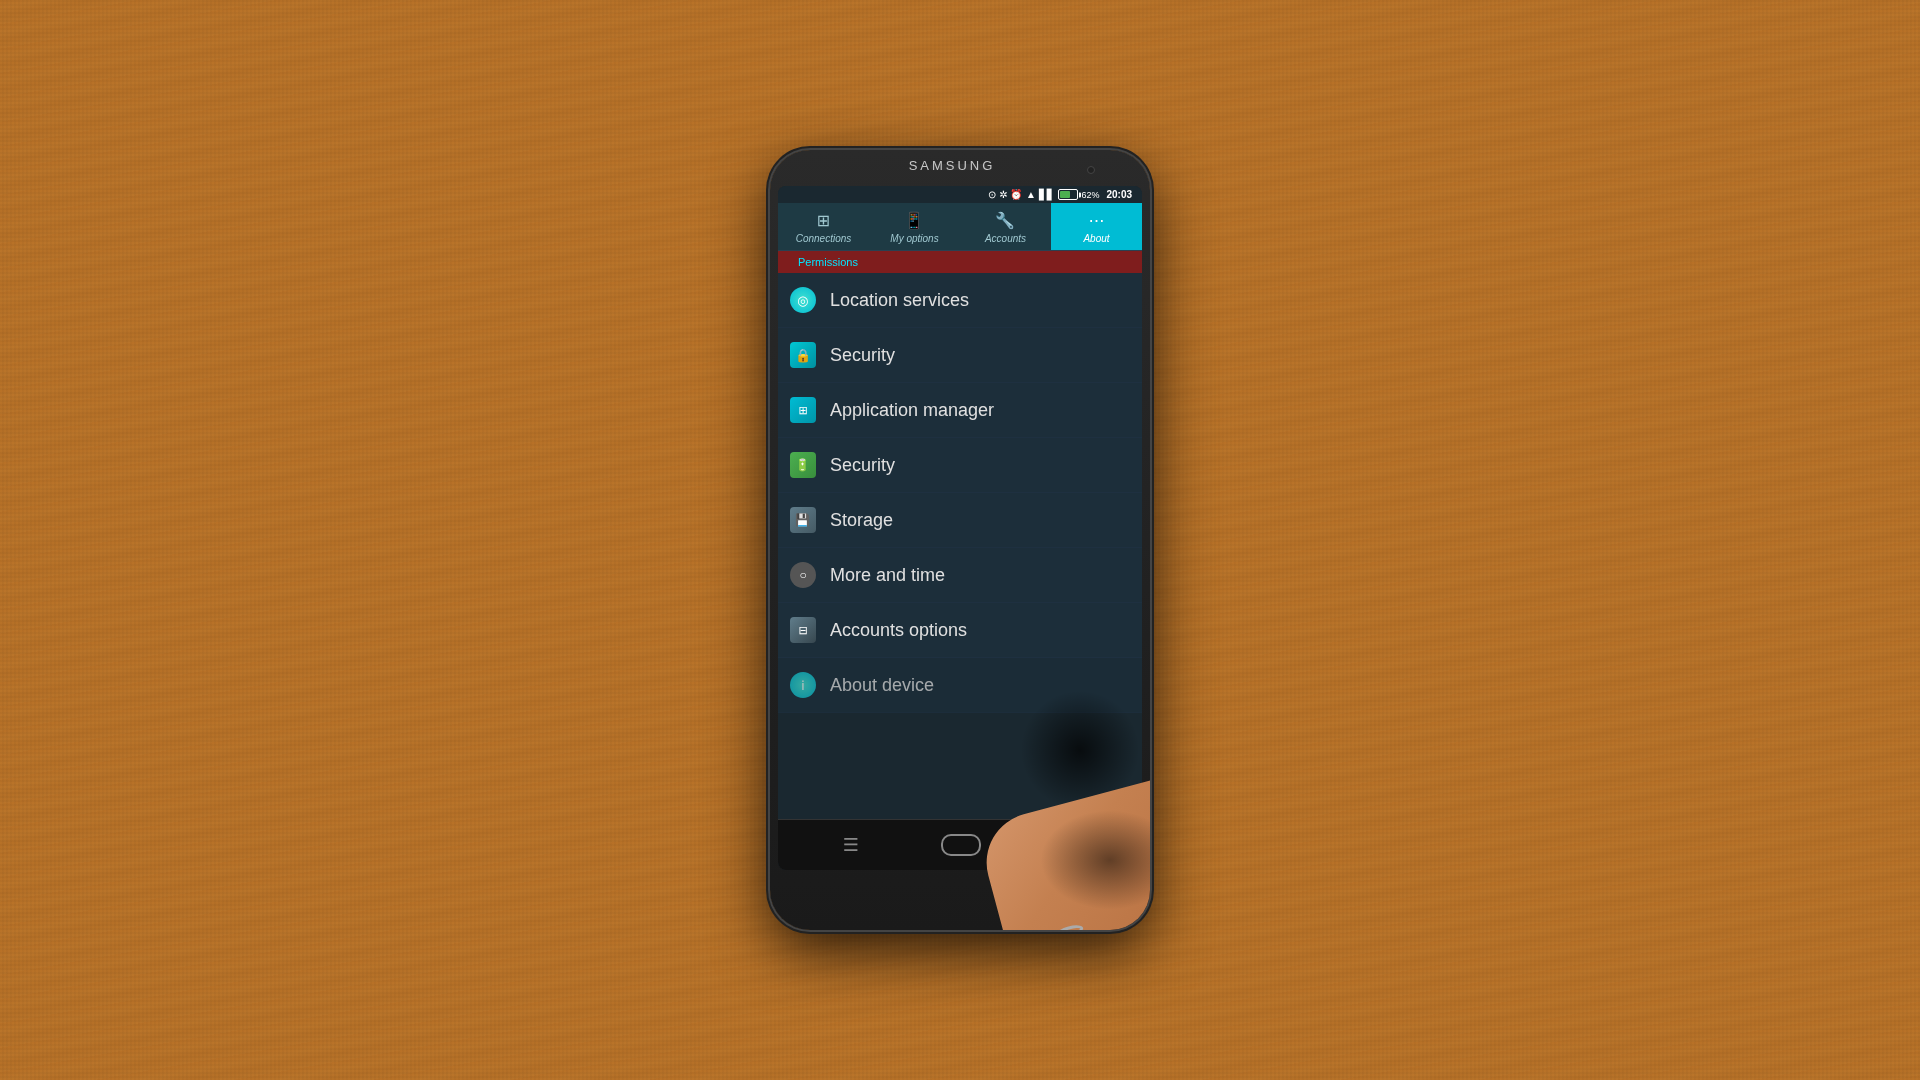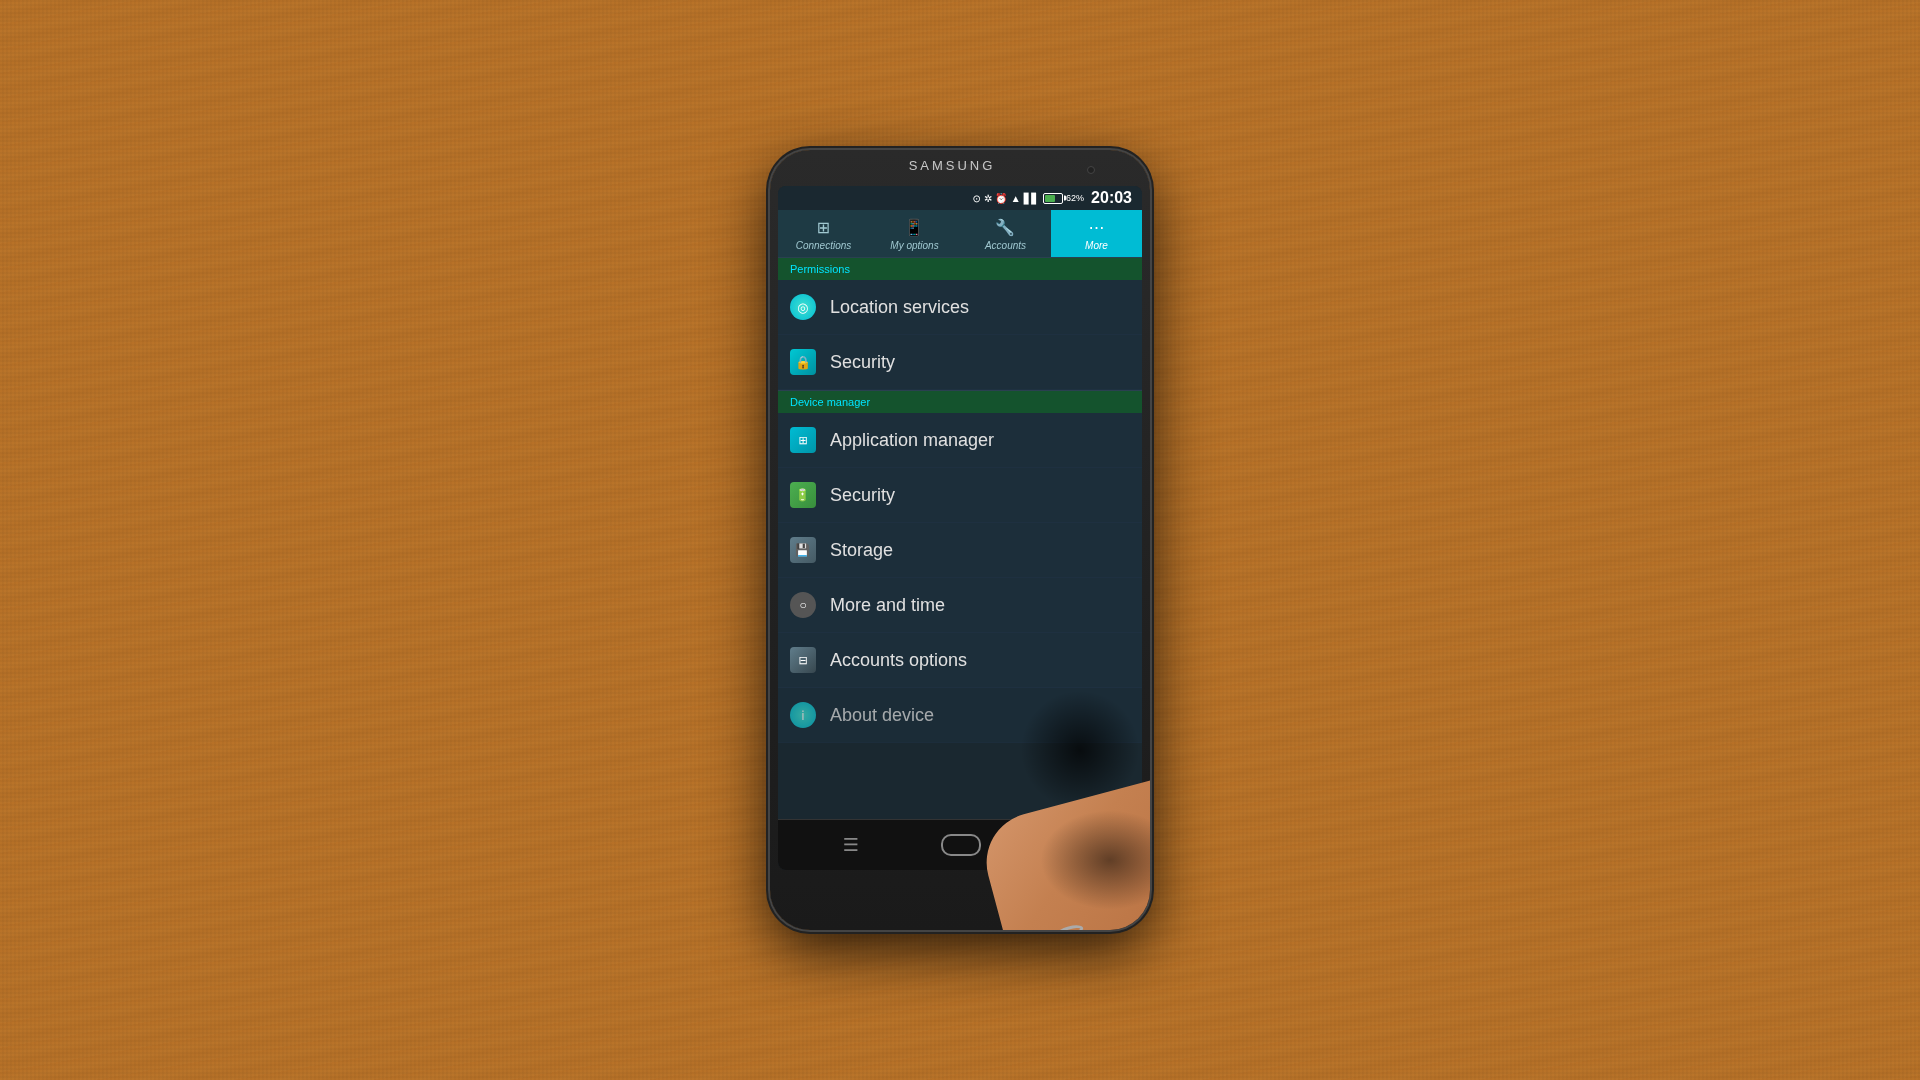--- a/index.html
+++ b/index.html
@@ -74,21 +74,21 @@
     .status-icons {
       display: flex;
       align-items: center;
       gap: 3px;
       color: #ffffff;
       font-size: 10px;
     }
 
     .status-time {
       color: #ffffff;
-      font-size: 16px;
+      font-size: 10px;
       font-weight: bold;
       margin-left: 4px;
     }
 
     .battery-indicator {
       display: inline-flex;
       align-items: center;
       border: 1px solid #fff;
       border-radius: 2px;
       padding: 1px;
@@ -146,24 +146,24 @@
       font-style: italic;
     }
 
     .screen-content {
       background: #1a2830;
       flex: 1;
       overflow: hidden;
     }
 
     .section-header {
-      background: #14532d;
+      background: #7f1d1d;
       color: #00e5ff;
       font-size: 11px;
-      padding: 5px 12px;
+      padding: 5px 20px;
       border-top: 1px solid #2a4050;
     }
 
     .menu-item {
       display: flex;
       align-items: center;
       padding: 14px 12px;
       border-bottom: 1px solid #1e3040;
       cursor: pointer;
       background: #1c2e3a;
@@ -383,43 +383,40 @@
         <div class="tab-item">
           <span class="tab-icon">📱</span>
           <span class="tab-label">My options</span>
         </div>
         <div class="tab-item">
           <span class="tab-icon">🔧</span>
           <span class="tab-label">Accounts</span>
         </div>
         <div class="tab-item active">
           <span class="tab-icon">⋯</span>
-          <span class="tab-label">More</span>
+          <span class="tab-label">About</span>
         </div>
       </div>
 
       <div class="screen-content">
 
         <div class="section-header">
           <span>Permissions</span>
         </div>
 
         <div class="menu-item">
           <div class="menu-icon-location">◎</div>
           <span class="menu-text">Location services</span>
         </div>
 
         <div class="menu-item">
           <div class="menu-icon-security">🔒</div>
           <span class="menu-text">Security</span>
         </div>
 
-        <div class="section-header">
-          <span>Device manager</span>
-        </div>
 
         <div class="menu-item">
           <div class="menu-icon-app">⊞</div>
           <span class="menu-text">Application manager</span>
         </div>
 
         <div class="menu-item">
           <div class="menu-icon-battery">🔋</div>
           <span class="menu-text">Security</span>
         </div>

